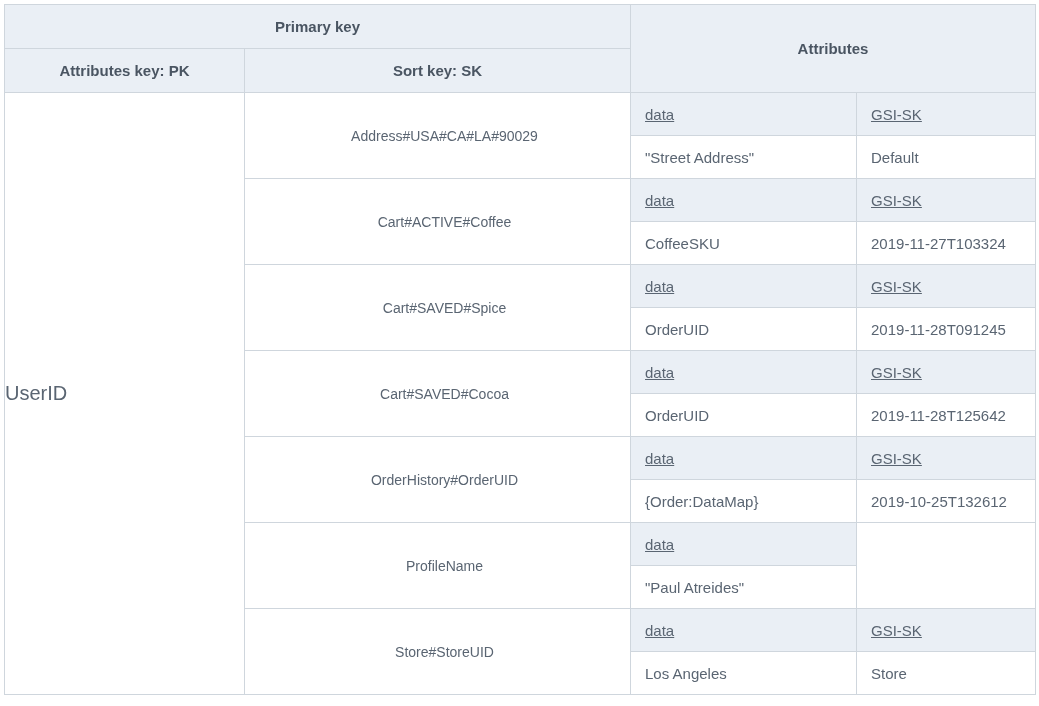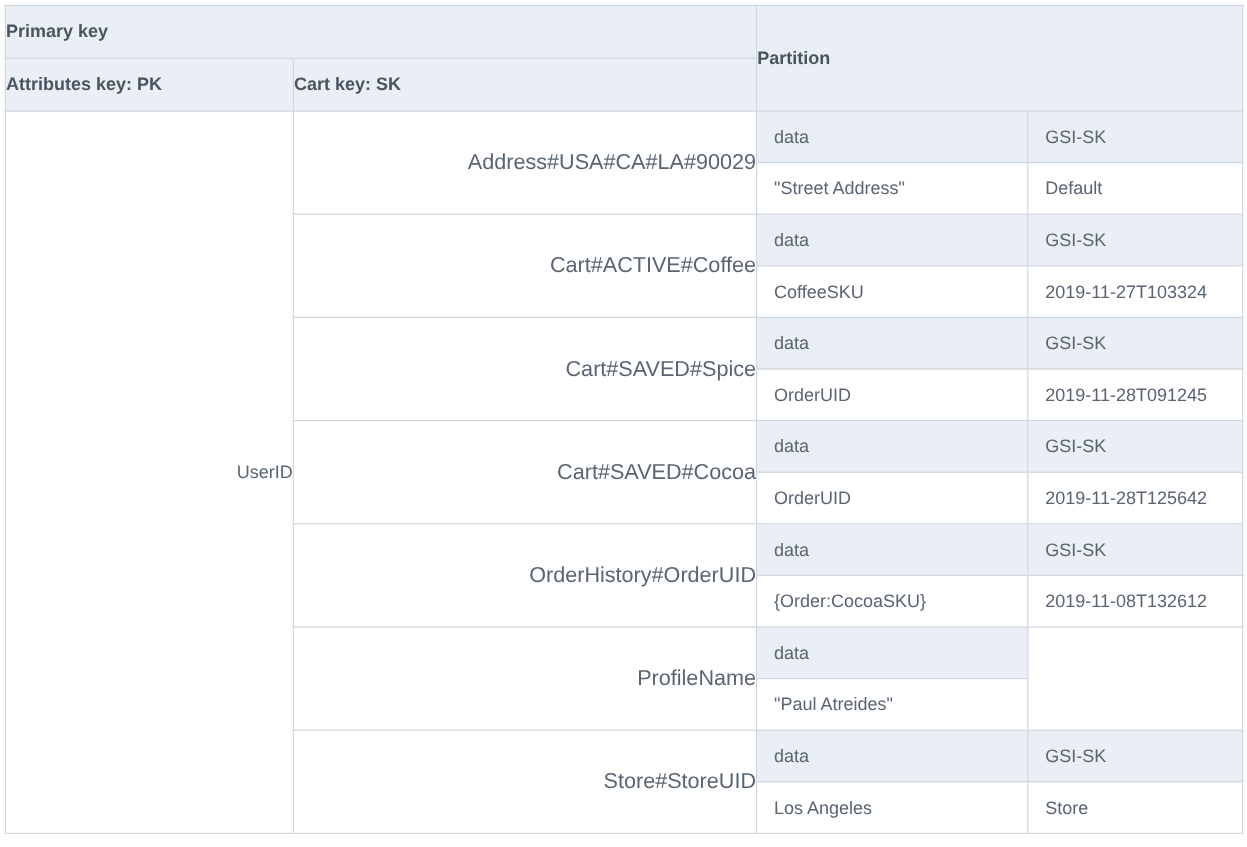--- a/index.html
+++ b/index.html
@@ -18,49 +18,49 @@
   }
   th, td {
     border: 1px solid #cfd6dd;
     padding: 0;
     vertical-align: middle;
   }
   .hdr {
     background: #eaeff5;
     color: #4a5562;
     font-weight: 600;
-    text-align: left;
+    text-align: center;
     height: 44px;
     font-size: 15px;
   }
   .pk-col   { width: 240px; }
   .sk-col   { width: 386px; }
   .attr1-col{ width: 226px; }
   .attr2-col{ width: 179px; }
   .pkcell {
-    padding-left: 18px;
-    text-align: right;
-    font-size: 15px;
+    text-align: left;
+    font-size: 20px;
     color: #5a6572;
   }
   .skcell {
     padding-left: 14px;
-    text-align: right;
-    font-size: 18px;
+    text-align: center;
+    font-size: 14px;
     color: #5a6572;
     height: 86px;
   }
   .attr-subhdr {
     background: #eaeff5;
     height: 43px;
     padding-left: 14px;
     text-align: left;
     font-size: 15px;
     color: #5a6572;
     font-weight: 400;
+    text-decoration: underline;
   }
   .attr-val {
     background: #ffffff;
     height: 43px;
     padding-left: 14px;
     text-align: left;
     font-size: 15px;
     color: #5a6572;
   }
   .profile-attr2 {
@@ -73,25 +73,25 @@
 <table>
   <colgroup>
     <col class="pk-col">
     <col class="sk-col">
     <col class="attr1-col">
     <col class="attr2-col">
   </colgroup>
   <thead>
     <tr>
       <th class="hdr" colspan="2">Primary key</th>
-      <th class="hdr" colspan="2" rowspan="2">Partition</th>
+      <th class="hdr" colspan="2" rowspan="2">Attributes</th>
     </tr>
     <tr>
       <th class="hdr">Attributes key: PK</th>
-      <th class="hdr">Cart key: SK</th>
+      <th class="hdr">Sort key: SK</th>
     </tr>
   </thead>
   <tbody>
 
     <tr>
       <td class="pkcell" rowspan="14">UserID</td>
       <td class="skcell" rowspan="2">Address#USA#CA#LA#90029</td>
       <td class="attr-subhdr">data</td>
       <td class="attr-subhdr">GSI-SK</td>
     </tr>
@@ -129,22 +129,22 @@
       <td class="attr-val">OrderUID</td>
       <td class="attr-val">2019-11-28T125642</td>
     </tr>
 
     <tr>
       <td class="skcell" rowspan="2">OrderHistory#OrderUID</td>
       <td class="attr-subhdr">data</td>
       <td class="attr-subhdr">GSI-SK</td>
     </tr>
     <tr>
-      <td class="attr-val">{Order:CocoaSKU}</td>
-      <td class="attr-val">2019-11-08T132612</td>
+      <td class="attr-val">{Order:DataMap}</td>
+      <td class="attr-val">2019-10-25T132612</td>
     </tr>
 
     <tr>
       <td class="skcell" rowspan="2">ProfileName</td>
       <td class="attr-subhdr">data</td>
       <td class="profile-attr2" rowspan="2"></td>
     </tr>
     <tr>
       <td class="attr-val">"Paul Atreides"</td>
     </tr>

